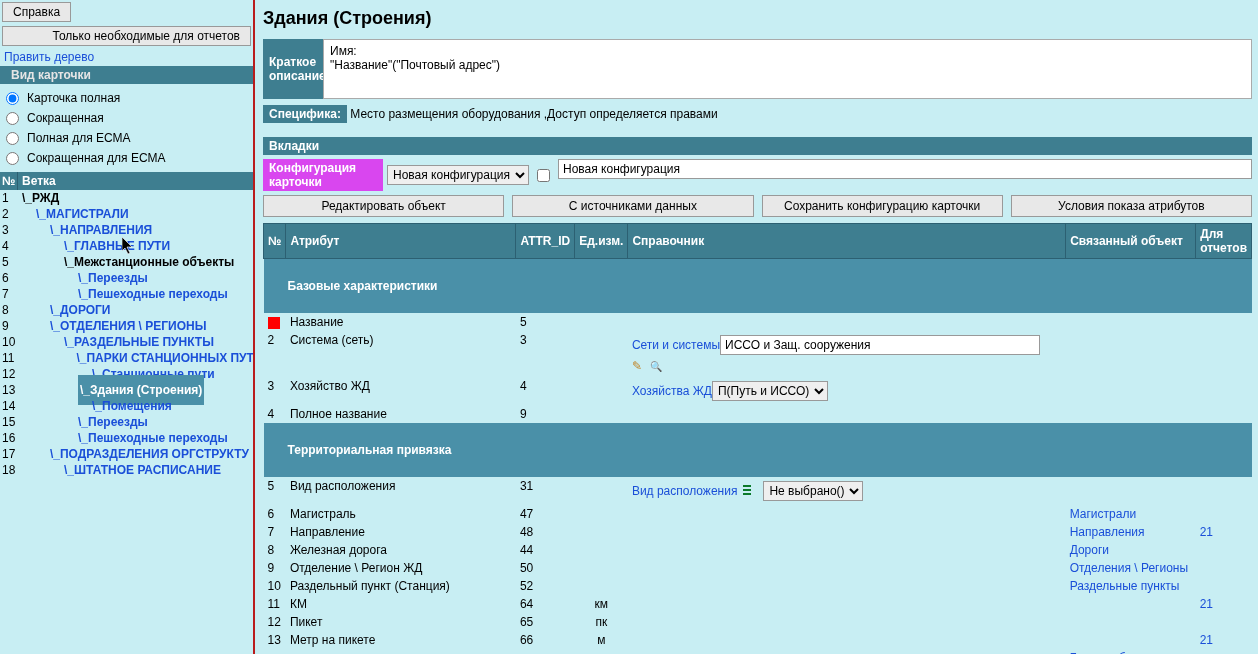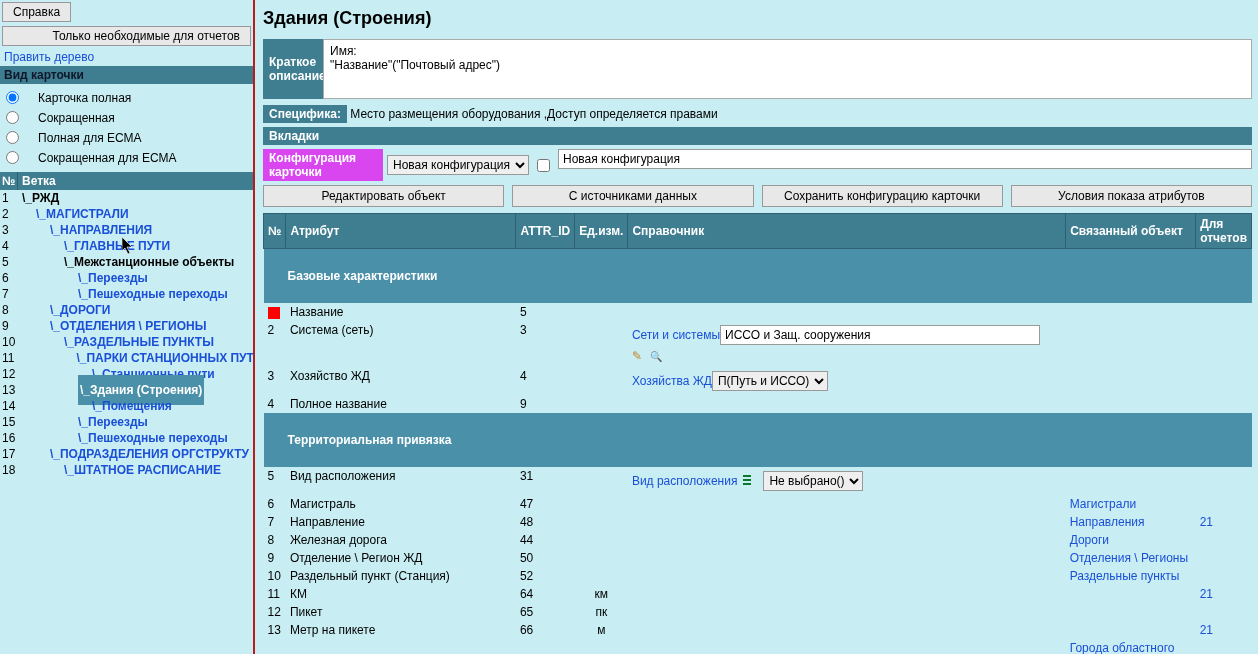--- a/index.html
+++ b/index.html
@@ -5,38 +5,38 @@
 * { box-sizing: border-box; margin: 0; padding: 0; }
 body { font-family: Arial, sans-serif; font-size: 12px; background: #c8eef3; color: #000; }
 .app { display: flex; width: 1258px; height: 654px; overflow: hidden; }
 .left { width: 255px; background: #c8eef3; border-right: 2px solid #b91c1c; display: flex; flex-direction: column; }
 .right { flex: 1; background: #c8eef3; padding: 8px 6px 0 8px; overflow: auto; }
 .btn { background: #e8e8e8; border: 1px solid #999; padding: 2px 10px; cursor: pointer; font-size: 12px; font-family: inherit; }
 .left-controls { background: #c8eef3; }
 .left .btn { margin: 2px; }
 .btn-block { display: block; width: calc(100% - 4px); text-align: right; }
 .link { color: #1a4fd8; cursor: pointer; }
-.section-head { background: #3e7e90; color: #0f172a; padding: 2px 4px; font-weight: bold; }
+.section-head { background: #3e7e90; color: #e5e5e5; padding: 2px 11px; font-weight: bold; }
 .radio-list { padding: 4px 0; }
-.radio-row { display: flex; align-items: flex-start; padding: 3px 6px; gap: 19px; }
+.radio-row { display: flex; align-items: center; padding: 3px 6px; gap: 8px; }
 .radio-row input { margin: 0; }
 .tree-header { display: flex; background: #3e7e90; color: #fff; font-weight: bold; }
 .tree-header .col-n { width: 18px; padding: 2px 2px; border-right: 1px solid #2c6072; }
 .tree-header .col-b { flex: 1; padding: 2px 4px; }
 .tree { overflow: auto; }
 .tree-row { display: flex; white-space: nowrap; }
 .tree-row .col-n { width: 18px; padding: 1px 2px; color: #000; }
 .tree-row .col-b { flex: 1; padding: 1px 4px; font-weight: bold; }
 .tree-row.active .col-b span { background: #4a90a8; color: #fff; padding: 8px 2px; }
 .tree-link { color: #1a4fd8; cursor: pointer; }
 h2.title { font-size: 18px; font-weight: bold; margin-bottom: 10px; }
 .info-row { display: flex; margin-bottom: 6px; }
 .info-label { background: #3e7e90; color: #fff; padding: 4px 6px; font-weight: bold; display: flex; align-items: center; width: 60px; }
 .info-body { background: #fff; border: 1px solid #aaa; flex: 1; padding: 4px 6px; min-height: 60px; }
-.spec-row { margin-bottom: 4px; }
+.spec-row { margin-bottom: 14px; }
 .spec-label { background: #3e7e90; color: #fff; padding: 2px 6px; font-weight: bold; display: inline-block; }
 .tabs-bar { background: #3e7e90; color: #fff; padding: 2px 6px; font-weight: bold; margin-bottom: 4px; }
 .config-row { display: flex; align-items: stretch; margin-bottom: 4px; gap: 0; }
 .config-cell { background: #d946ef; color: #fff; padding: 2px 6px; font-weight: bold; display: flex; align-items: center; }
 .config-input { flex: 1; }
 .config-input input { width: 100%; padding: 2px 4px; font-size: 12px; border: 1px solid #999; }
 select { font-size: 12px; padding: 1px; border: 1px solid #999; background: #efefef; }
 .action-row { display: flex; gap: 8px; margin-bottom: 6px; }
 .action-row .btn { flex: 1; padding: 3px 10px; }
 .attr-table { width: 100%; border-collapse: collapse; }

